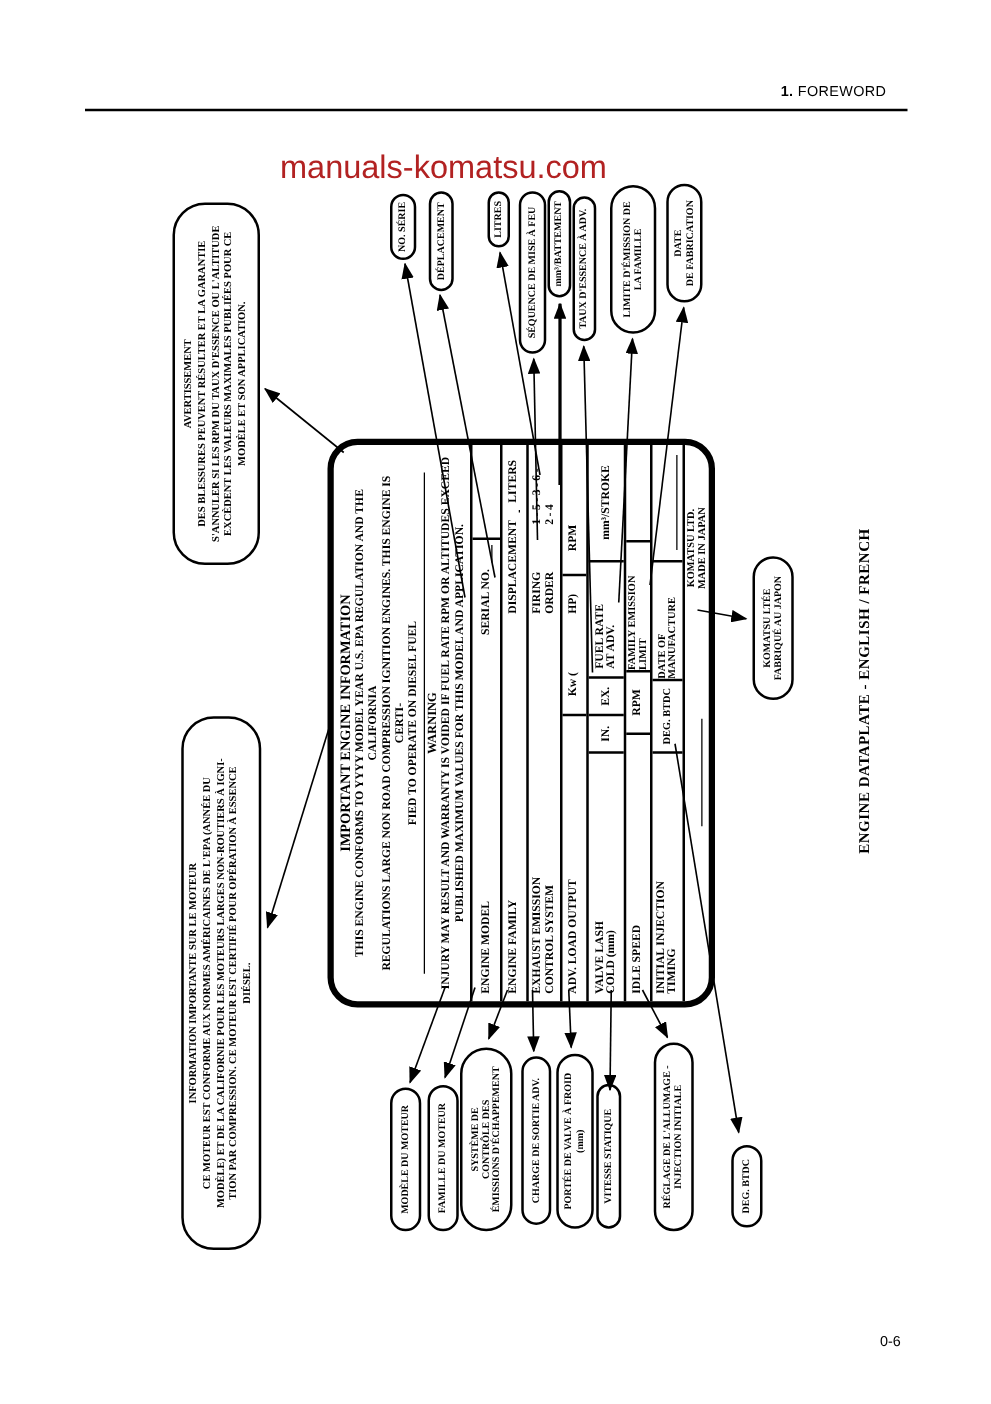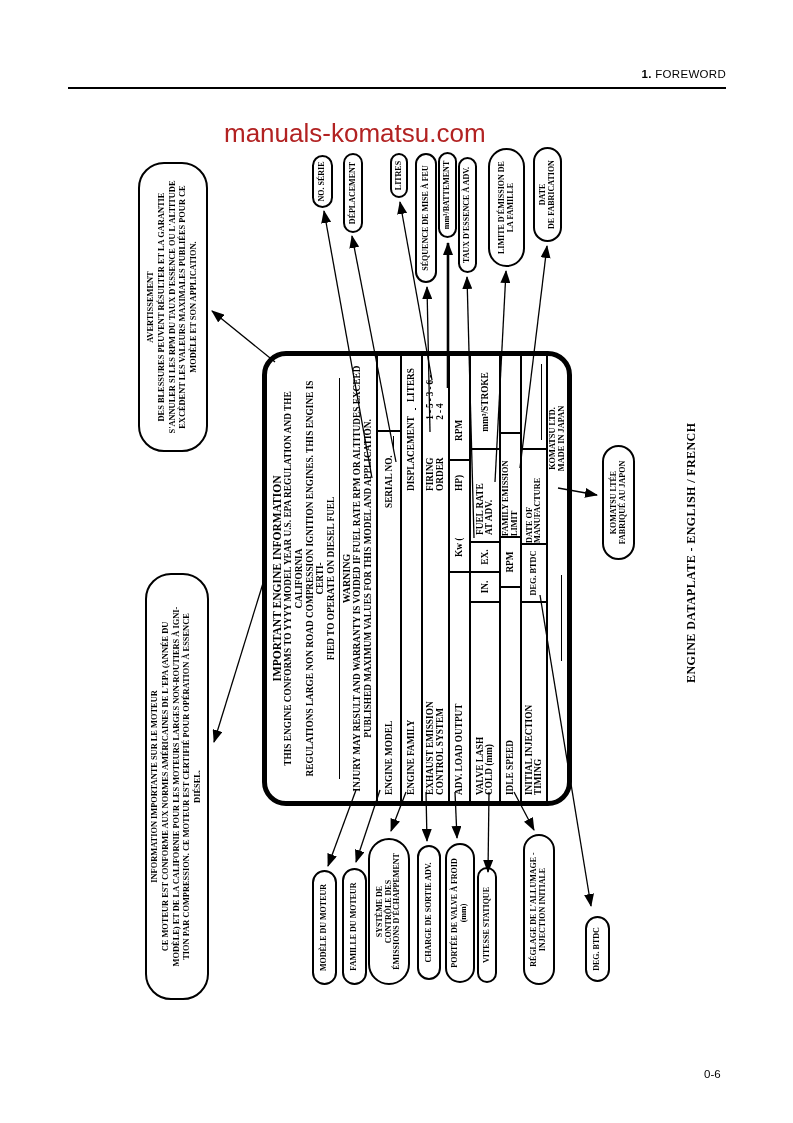--- a/index.html
+++ b/index.html
@@ -1,21 +1,21 @@
 <!DOCTYPE html>
 <html><head>
 <meta charset="utf-8">
 <style>
   html,body{margin:0;padding:0;background:#fff;}
   body{width:793px;height:1123px;position:relative;overflow:hidden;
        font-family:"Liberation Serif",serif;color:#000;}
   .abs{position:absolute;}
   .rot{transform:rotate(-90deg);transform-origin:0 0;}
   
-  .fw-header{top:68px;right:67px;font-family:"Liberation Sans",sans-serif;
+  .fw-header{top:68px;right:84px;font-family:"Liberation Sans",sans-serif;
              font-size:11.5px;letter-spacing:.3px;}
   .fw-header .num{font-weight:bold;}
   .hrule{top:87px;left:68px;width:658px;height:2px;background:#000;}
   .watermark{top:118px;left:224px;font-family:"Liberation Sans",sans-serif;
              font-size:26px;color:#b22222;}
   .pagenum{top:1068px;left:704px;font-family:"Liberation Sans",sans-serif;font-size:11.5px;}
   .caption{left:684px;top:683px;width:231px;height:17px;font-weight:bold;
            font-size:12px;letter-spacing:.4px;white-space:nowrap;}
   
   .plate{left:262px;top:806px;width:455px;height:310px;border:5px solid #000;

